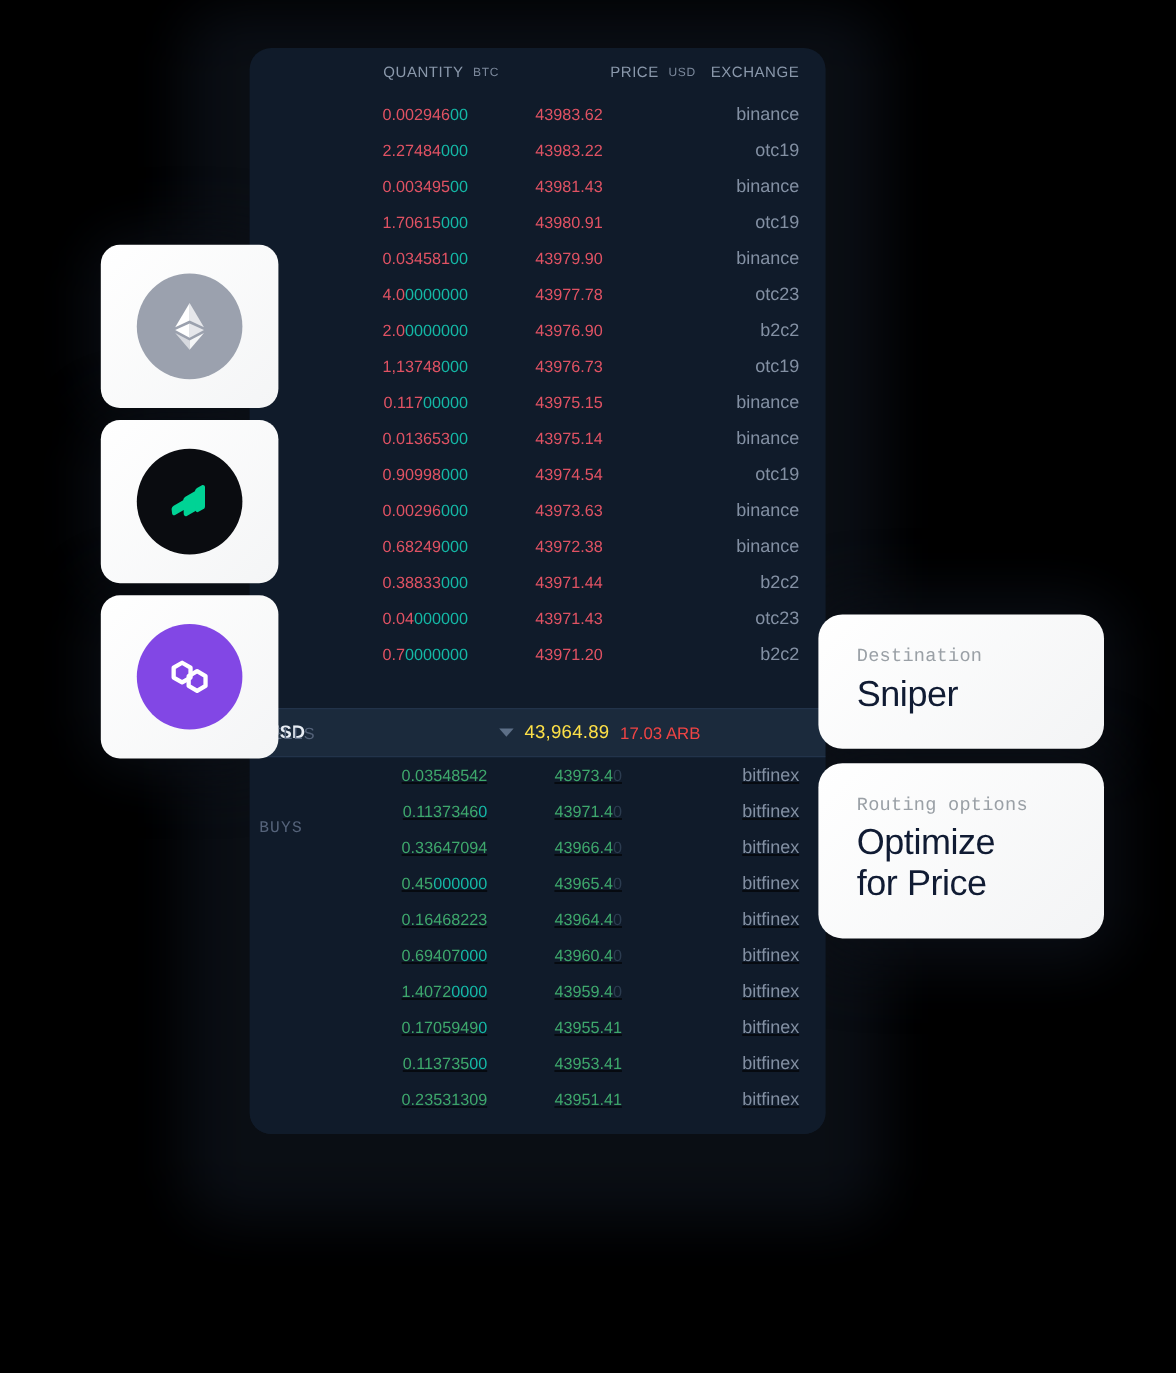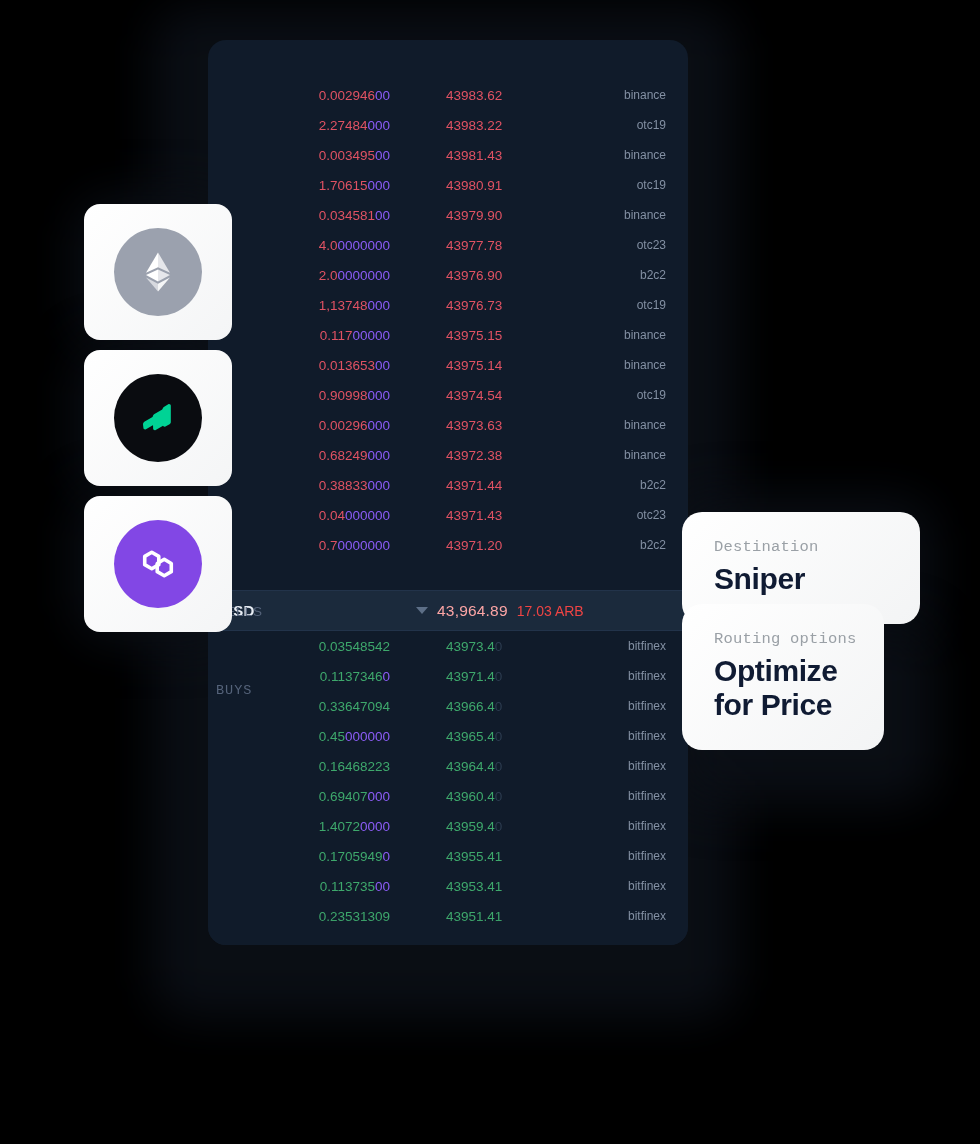--- a/index.html
+++ b/index.html
@@ -81,34 +81,34 @@
     align-items: center;
     height: 30px;
     font-size: 13.5px;
   }
   .row .cell-qty {
     width: 190px;
     text-align: right;
     padding-right: 8px;
     white-space: nowrap;
   }
-  .row .cell-qty .dim { color: #8b5cf6; }
+  .row .cell-qty .dim { color: #14b8a6; }
   .row .cell-spacer   { width: 48px; }
   .row .cell-price {
     width: 110px;
     white-space: nowrap;
   }
   .row .cell-price .dim { color: #2c3c50; }
   .row .cell-price-spacer { width: 44px; }
   .row .cell-exchange {
     flex: 1;
     text-align: right;
     padding-right: 22px;
     color: #8390a3;
-    font-size: 12px;
+    font-size: 15px;
   }
   .sell .cell-qty, .sell .cell-price { color: #e05263; }
   .buy  .cell-qty, .buy  .cell-price { color: #3ea86c; }
 
   
   .mid-bar {
     display: flex;
     align-items: center;
     height: 41px;
     background: #1a2troublesome;
@@ -131,21 +131,21 @@
     align-items: center;
     gap: 9px;
     margin-left: 18px;
   }
   .caret-down {
     width: 0; height: 0;
     border-left: 6px solid transparent;
     border-right: 6px solid transparent;
     border-top: 7px solid #5d6f87;
   }
-  .mid-price { color: #fca5a5; font-size: 15.5px; letter-spacing: .2px; }
+  .mid-price { color: #fde047; font-size: 15.5px; letter-spacing: .2px; }
   .mid-arb   { color: #ef4444; font-size: 14px; }
 
   
   .side-label {
     position: absolute;
     left: 8px;
     font-size: 13.5px;
     letter-spacing: 1px;
     color: #55637a;
   }
@@ -192,51 +192,58 @@
 
   
   .info-card {
     position: absolute;
     background: linear-gradient(135deg, #ffffff 0%, #f3f4f5 100%);
     border-radius: 20px;
     padding: 26px 30px 26px 32px;
     z-index: 6;
   }
   .info-card-1 { left: 682px; top: 512px; width: 238px; height: 112px; }
-  .info-card-2 { left: 682px; top: 604px; width: 202px; height: 146px; }
+  .info-card-2 { left: 682px; top: 636px; width: 238px; height: 146px; }
   .info-label {
     font-family: "Liberation Mono", "DejaVu Sans Mono", monospace;
     font-size: 15.5px;
     color: #9aa0a6;
     letter-spacing: .2px;
     margin-bottom: 6px;
     white-space: nowrap;
   }
   .info-value {
     font-size: 30px;
-    font-weight: 700;
+    font-weight: 400;
     color: #101b33;
     line-height: 1.14;
     letter-spacing: -.4px;
     white-space: pre-line;
   }
 </style>
 </head>
 <body>
 
 <div class="halo halo-main"></div>
 <div class="halo halo-left-1"></div>
 <div class="halo halo-left-2"></div>
 <div class="halo halo-left-3"></div>
 <div class="halo halo-right-1"></div>
 <div class="halo halo-right-2"></div>
 
 <div class="book-panel">
   <div class="book-scroll">
 
+    <div class="book-head">
+      <div class="col-qty">QUANTITY</div>
+      <div class="col-qty-unit">BTC</div>
+      <div class="col-price">PRICE</div>
+      <div class="col-price-unit">USD</div>
+      <div class="col-exchange">EXCHANGE</div>
+    </div>
 
     <div id="sells-body" style="position:absolute;left:0;right:0;top:40px;">
         <div class="row sell">
           <div class="cell-qty"><span>0.002946</span><span class="dim">00</span></div>
           <div class="cell-spacer"></div>
           <div class="cell-price"><span>43983.62</span><span class="dim"></span></div>
           <div class="cell-price-spacer"></div>
           <div class="cell-exchange">binance</div>
         </div>
         <div class="row sell">
@@ -348,21 +355,21 @@
     <div id="mid-slot" style="position:absolute;left:0;right:0;top:550px;">
         <div class="mid-bar">
           <div class="mid-pair">USD</div>
           <div class="mid-center">
             <span class="caret-down"></span>
             <span class="mid-price">43,964.89</span>
             <span class="mid-arb">17.03 ARB</span>
           </div>
         </div>
       </div>
-    <div id="buys-body" style="position:absolute;left:0;right:0;top:591px;">
+    <div id="buys-body" style="position:absolute;left:16px;right:0;top:591px;text-decoration:underline;">
         <div class="row buy">
           <div class="cell-qty"><span>0.03548542</span><span class="dim"></span></div>
           <div class="cell-spacer"></div>
           <div class="cell-price"><span>43973.4</span><span class="dim">0</span></div>
           <div class="cell-price-spacer"></div>
           <div class="cell-exchange">bitfinex</div>
         </div>
         <div class="row buy">
           <div class="cell-qty"><span>0.1137346</span><span class="dim">0</span></div>
           <div class="cell-spacer"></div>

